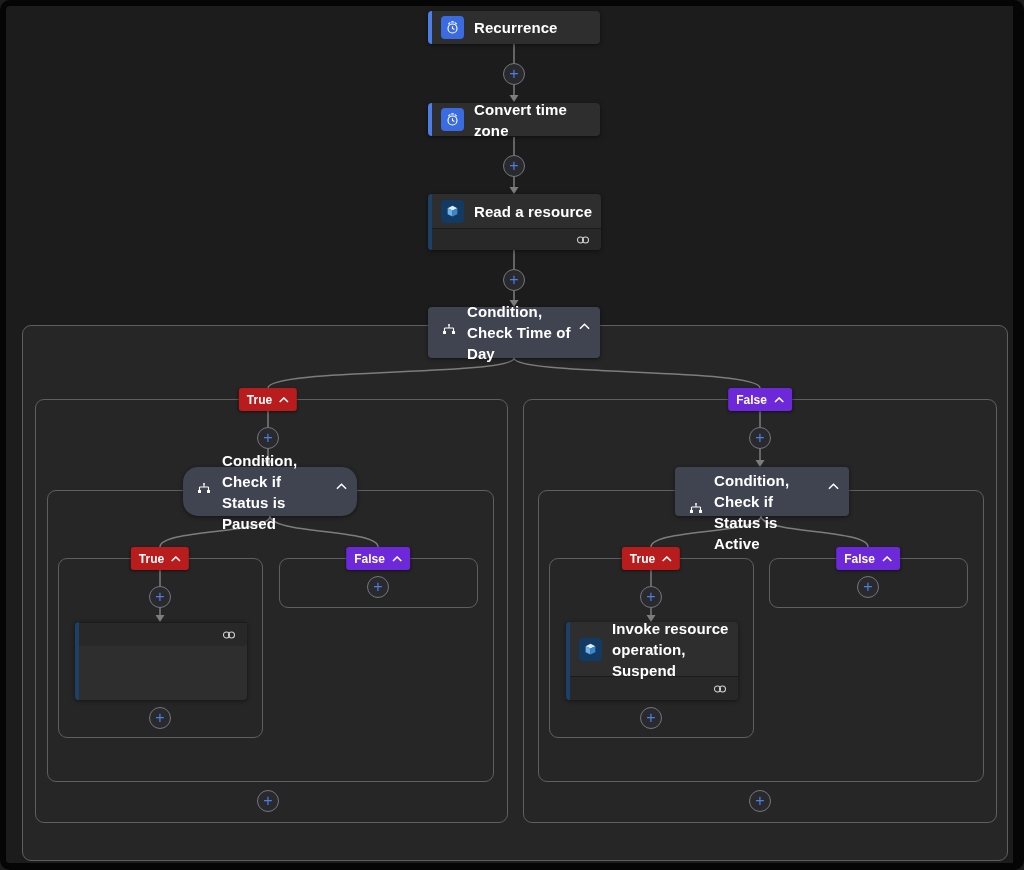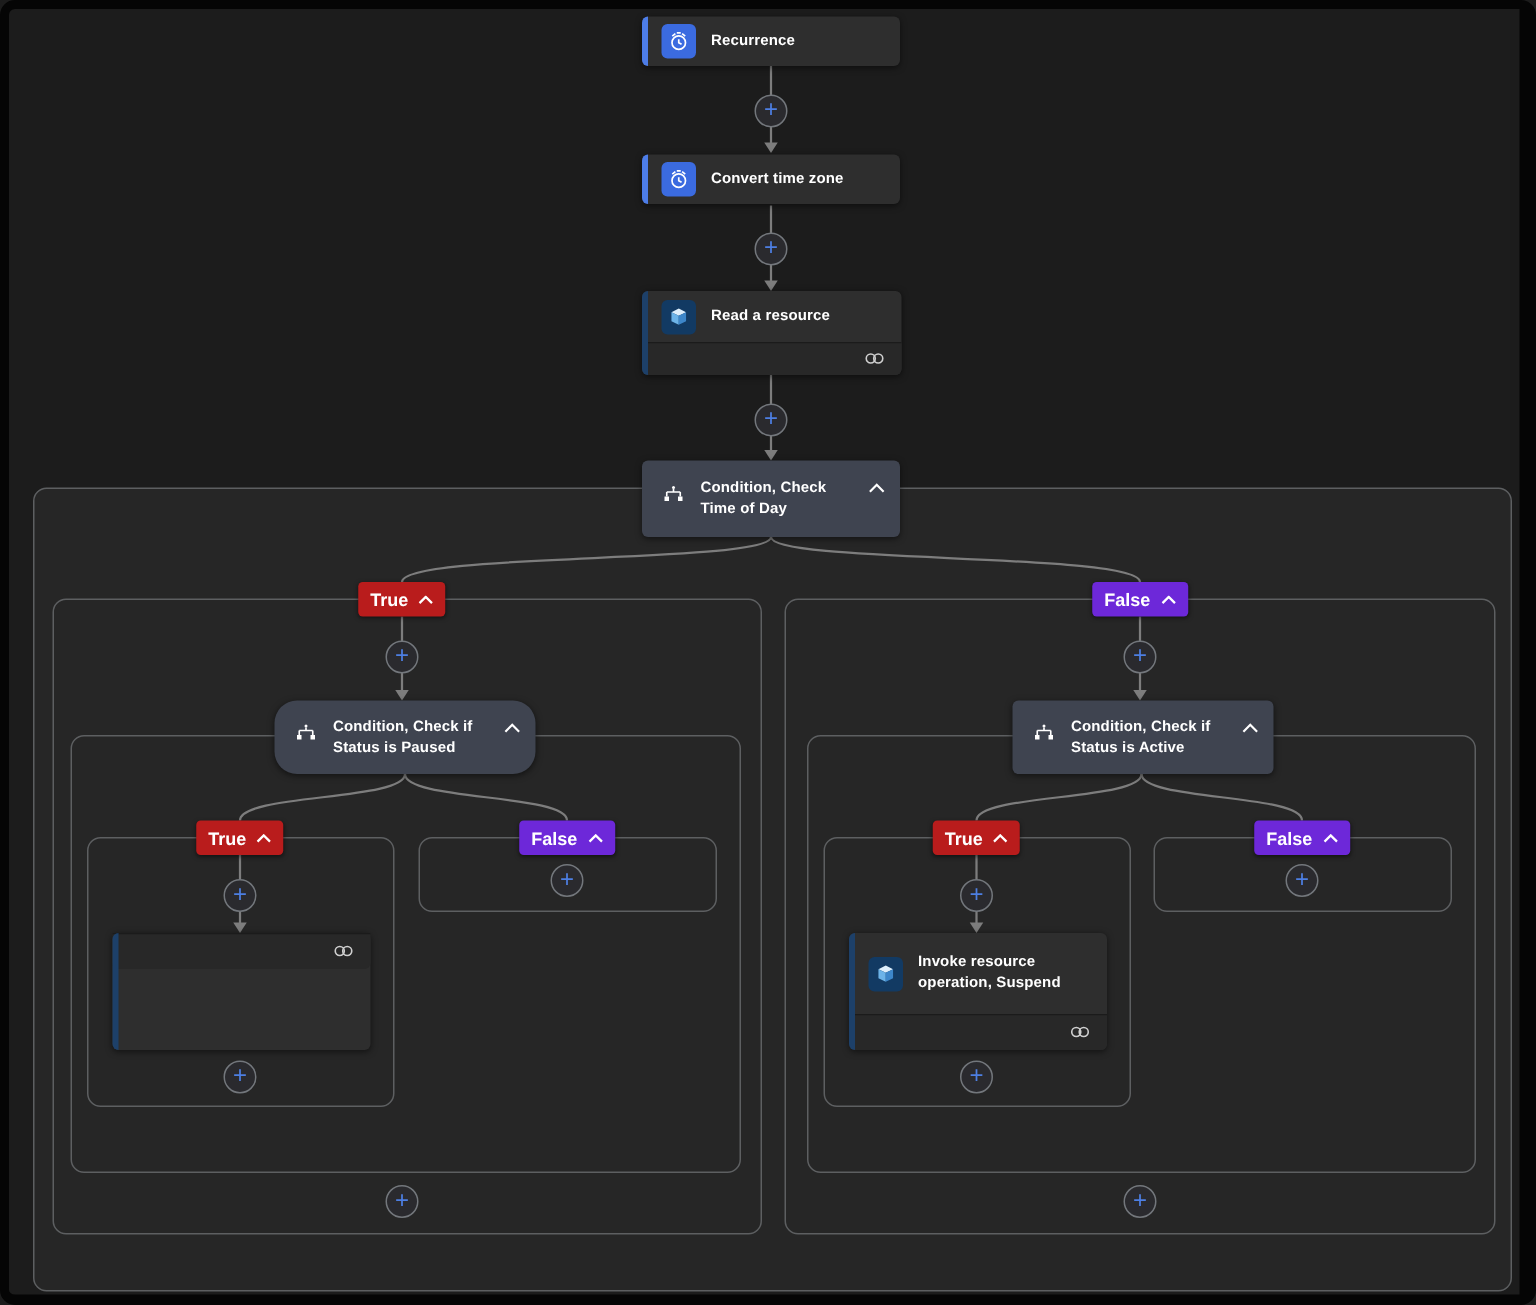--- a/index.html
+++ b/index.html
@@ -20,21 +20,21 @@
 
   
   .card{
     position:absolute;background:#2e2e2e;border-radius:4px;color:#fff;
     box-shadow:0 1px 4px rgba(0,0,0,.5);z-index:3;box-sizing:border-box;
   }
   .card .stripe{position:absolute;left:0;top:0;bottom:0;width:4px;border-radius:4px 0 0 4px;}
   .stripe.trigger{background:#4d7de8;}
   .stripe.resource{background:#1d4069;}
   .card-main{display:flex;align-items:center;gap:10px;padding:0 8px 0 13px;}
-  .card-label{font-size:10px;font-weight:700;line-height:1.4;letter-spacing:.1px;}
+  .card-label{font-size:15px;font-weight:700;line-height:1.4;letter-spacing:.1px;}
   .icon-box{flex:0 0 auto;width:23px;height:23px;border-radius:4px;display:flex;align-items:center;justify-content:center;}
   .icon-box.clock{background:#3b6be0;}
   .icon-box.cube{background:#123a63;}
   .card-sub{border-top:1px solid #1b1b1b;background:#282828;border-radius:0 0 4px 4px;display:flex;align-items:center;justify-content:flex-end;padding:0 10px;}
 
   
   .card.condition{background:#3f4450;}
   .cond-chevron{position:absolute;right:10px;top:9px;}
 
   
@@ -194,21 +194,21 @@
       <span class="card-label" style="max-width:112px;">Condition, Check if Status is Paused</span>
     </div>
     <span class="cond-chevron">
       <svg width="11" height="7" viewBox="0 0 12 7" fill="none" stroke="#fff" stroke-width="1.6">
           <path d="M1 6 L6 1 L11 6"></path>
         </svg>
     </span>
   </div>
 
   <div class="card condition" style="left:675px;top:467px;width:174px;height:49px;">
-    <div class="card-main" style="height:49px;padding-right:28px;">
+    <div class="card-main" style="height:49px;padding-right:28px;margin-top:20px;">
       <span style="flex:0 0 auto;">
         <svg width="16" height="15" viewBox="0 0 16 15" fill="none" stroke="#fff" stroke-width="1.1">
           <circle cx="8" cy="2" r="1" fill="#fff" stroke="none"></circle>
             <path d="M8 3 V 5 M3.5 5 H 12.5 M3.5 5 V 8 M12.5 5 V 8"></path>
           <rect x="2" y="8" width="3" height="3" fill="#fff" stroke="none"></rect>
             <rect x="11" y="8" width="3" height="3" fill="#fff" stroke="none"></rect>
         </svg>
       </span>
       <span class="card-label" style="max-width:112px;">Condition, Check if Status is Active</span>
     </div>

